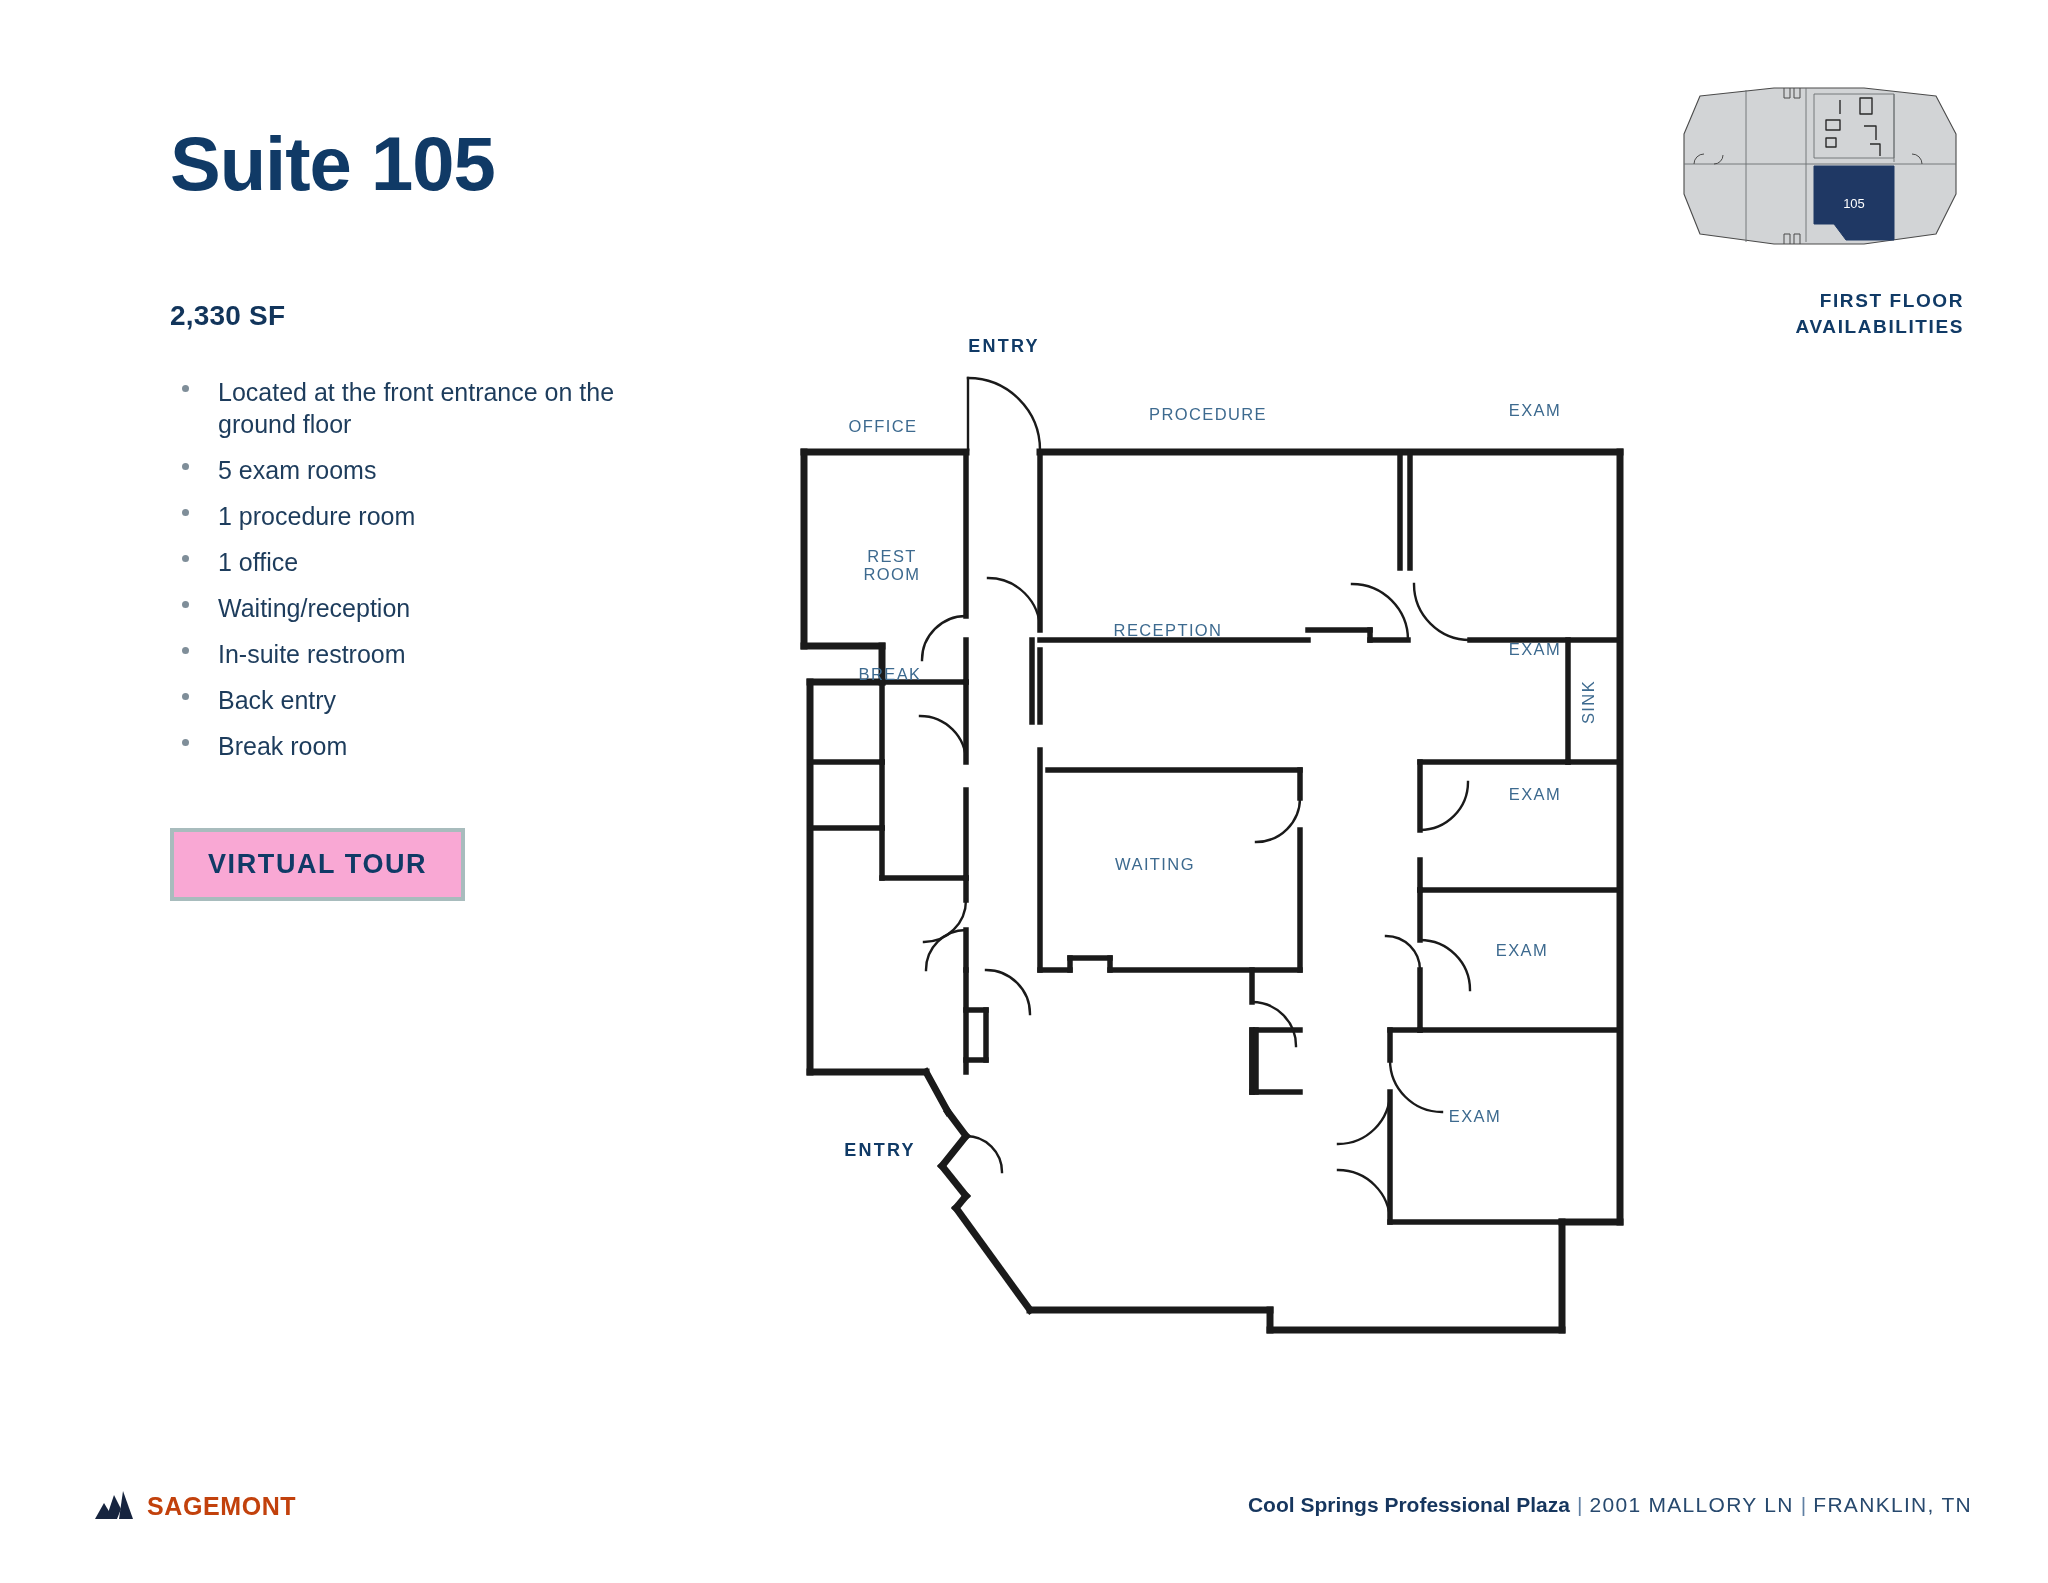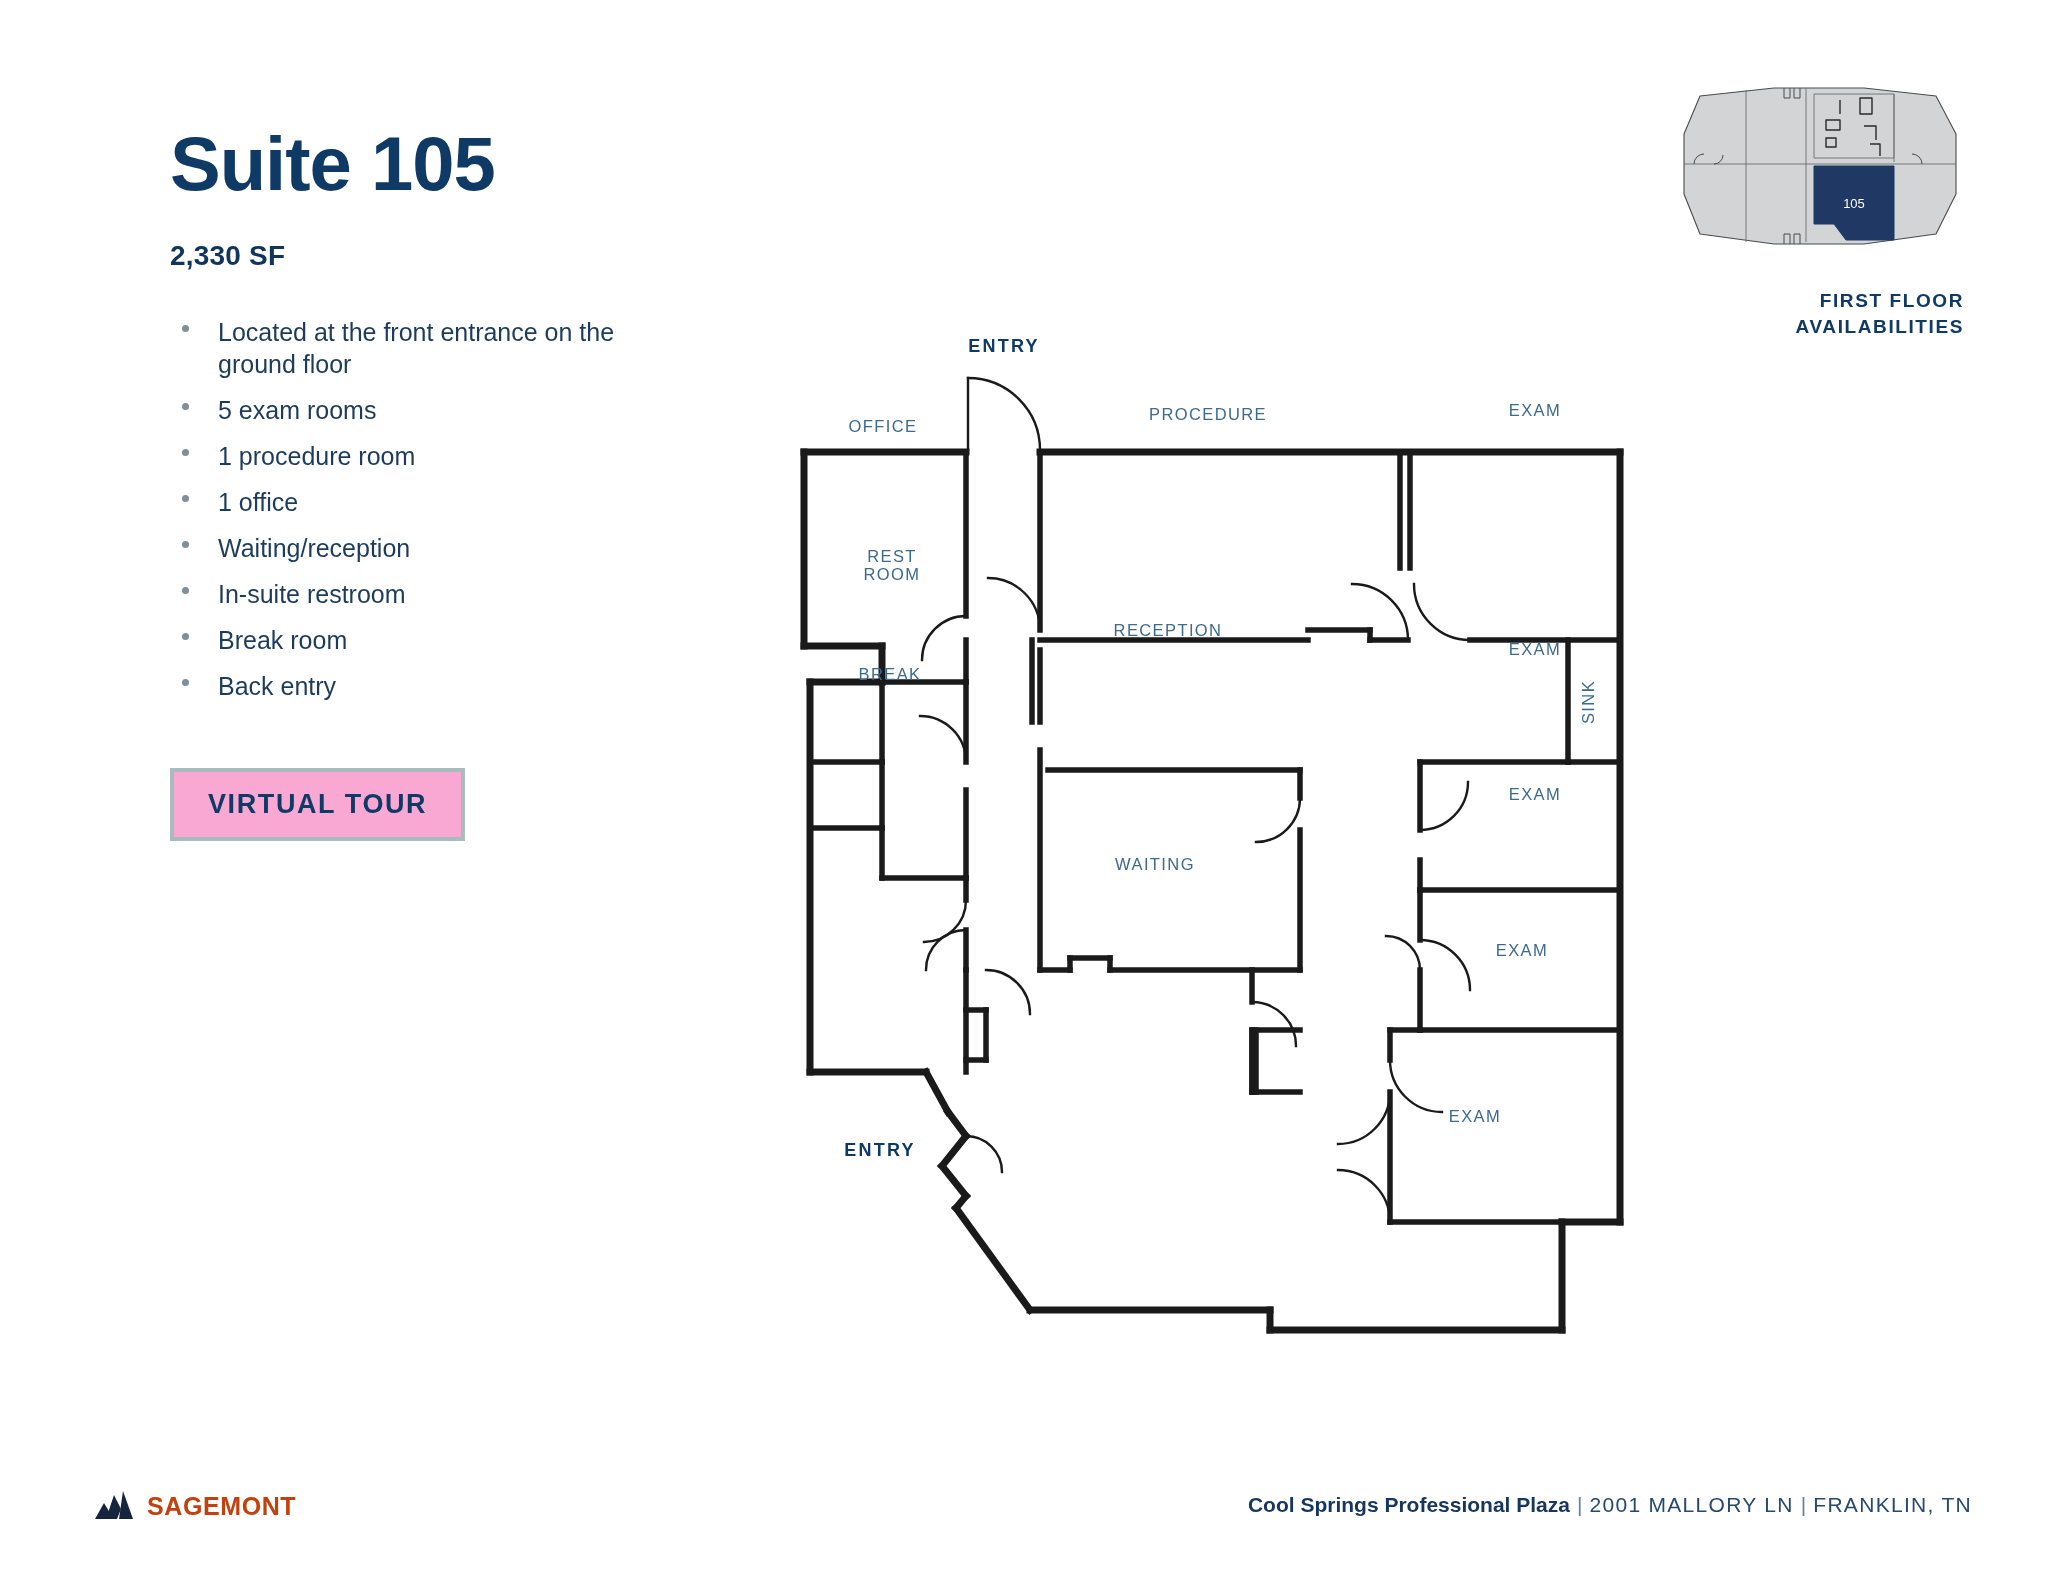--- a/index.html
+++ b/index.html
@@ -19,21 +19,21 @@
   #page-title {
     font-size:76px;
     font-weight:bold;
     color:#103a66;
     letter-spacing:-1px;
     line-height:1;
     margin:0;
   }
 
   #sf-value {
-    margin-top:38px;
+    margin-top:98px;
     font-size:28px;
     font-weight:bold;
     color:#12355b;
     letter-spacing:.2px;
   }
 
   #feature-list { margin-top:44px; list-style:none; padding:0; }
   #feature-list li {
     position:relative;
     padding-left:48px;
@@ -98,22 +98,22 @@
 
   <div id="sf-value">2,330 SF</div>
 
   <ul id="feature-list">
     <li><span class="dot"></span><span>Located at the front entrance on the ground floor</span></li>
     <li><span class="dot"></span><span>5 exam rooms</span></li>
     <li><span class="dot"></span><span>1 procedure room</span></li>
     <li><span class="dot"></span><span>1 office</span></li>
     <li><span class="dot"></span><span>Waiting/reception</span></li>
     <li><span class="dot"></span><span>In-suite restroom</span></li>
+    <li><span class="dot"></span><span>Back entry</span></li>
     <li><span class="dot"></span><span>Break room</span></li>
-    <li><span class="dot"></span><span>Back entry</span></li>
   </ul>
 
   <div id="virtual-tour-button">VIRTUAL TOUR</div>
 </div>
 
 <div id="key-map">
   <svg width="290" height="190" viewBox="0 0 290 190">
     <g stroke="#4a4a4a" stroke-width="1.1" stroke-linejoin="round">
 
       <polygon points="26,22 100,14 190,14 262,22 282,60 282,120 262,160 190,170 100,170 26,160 10,120 10,60" fill="#d2d4d6"></polygon>

